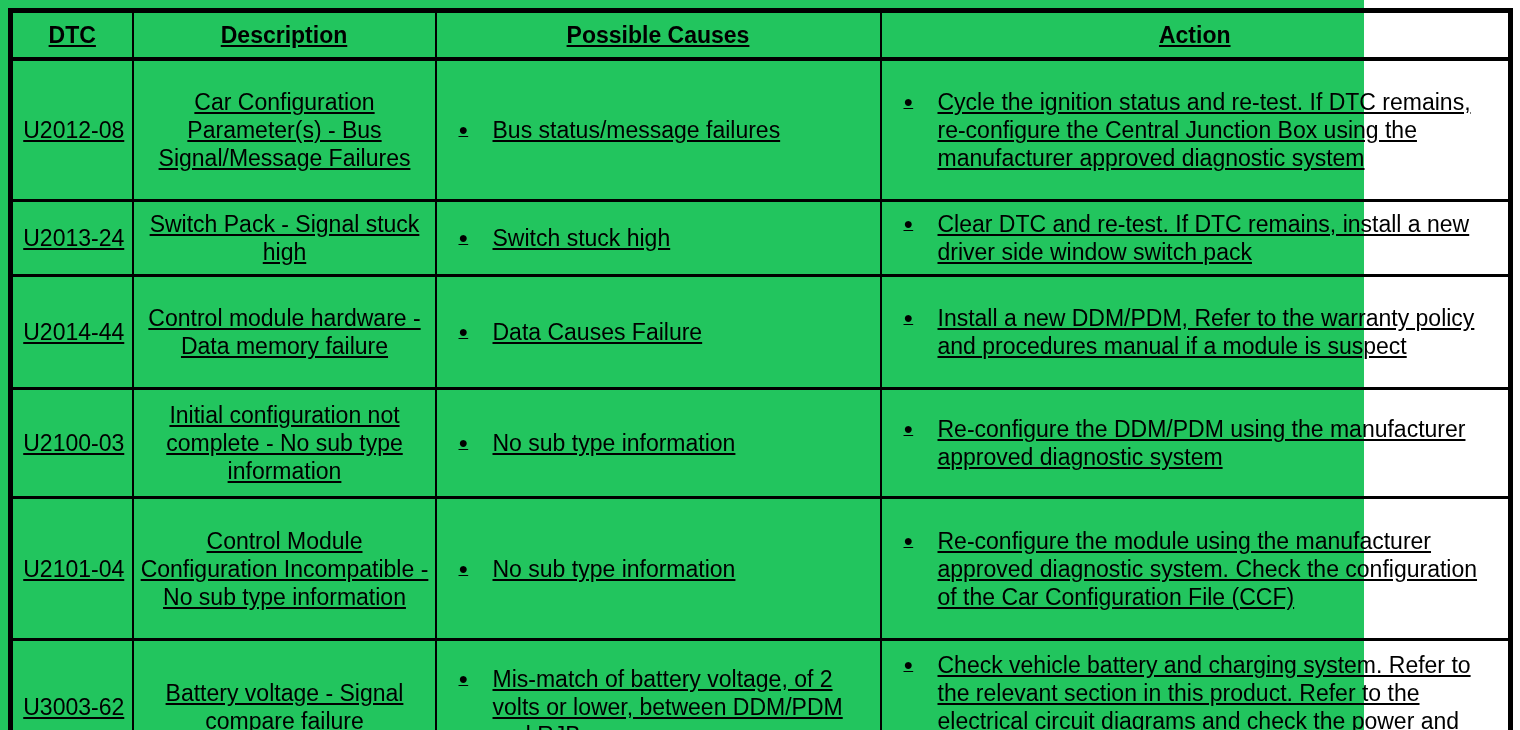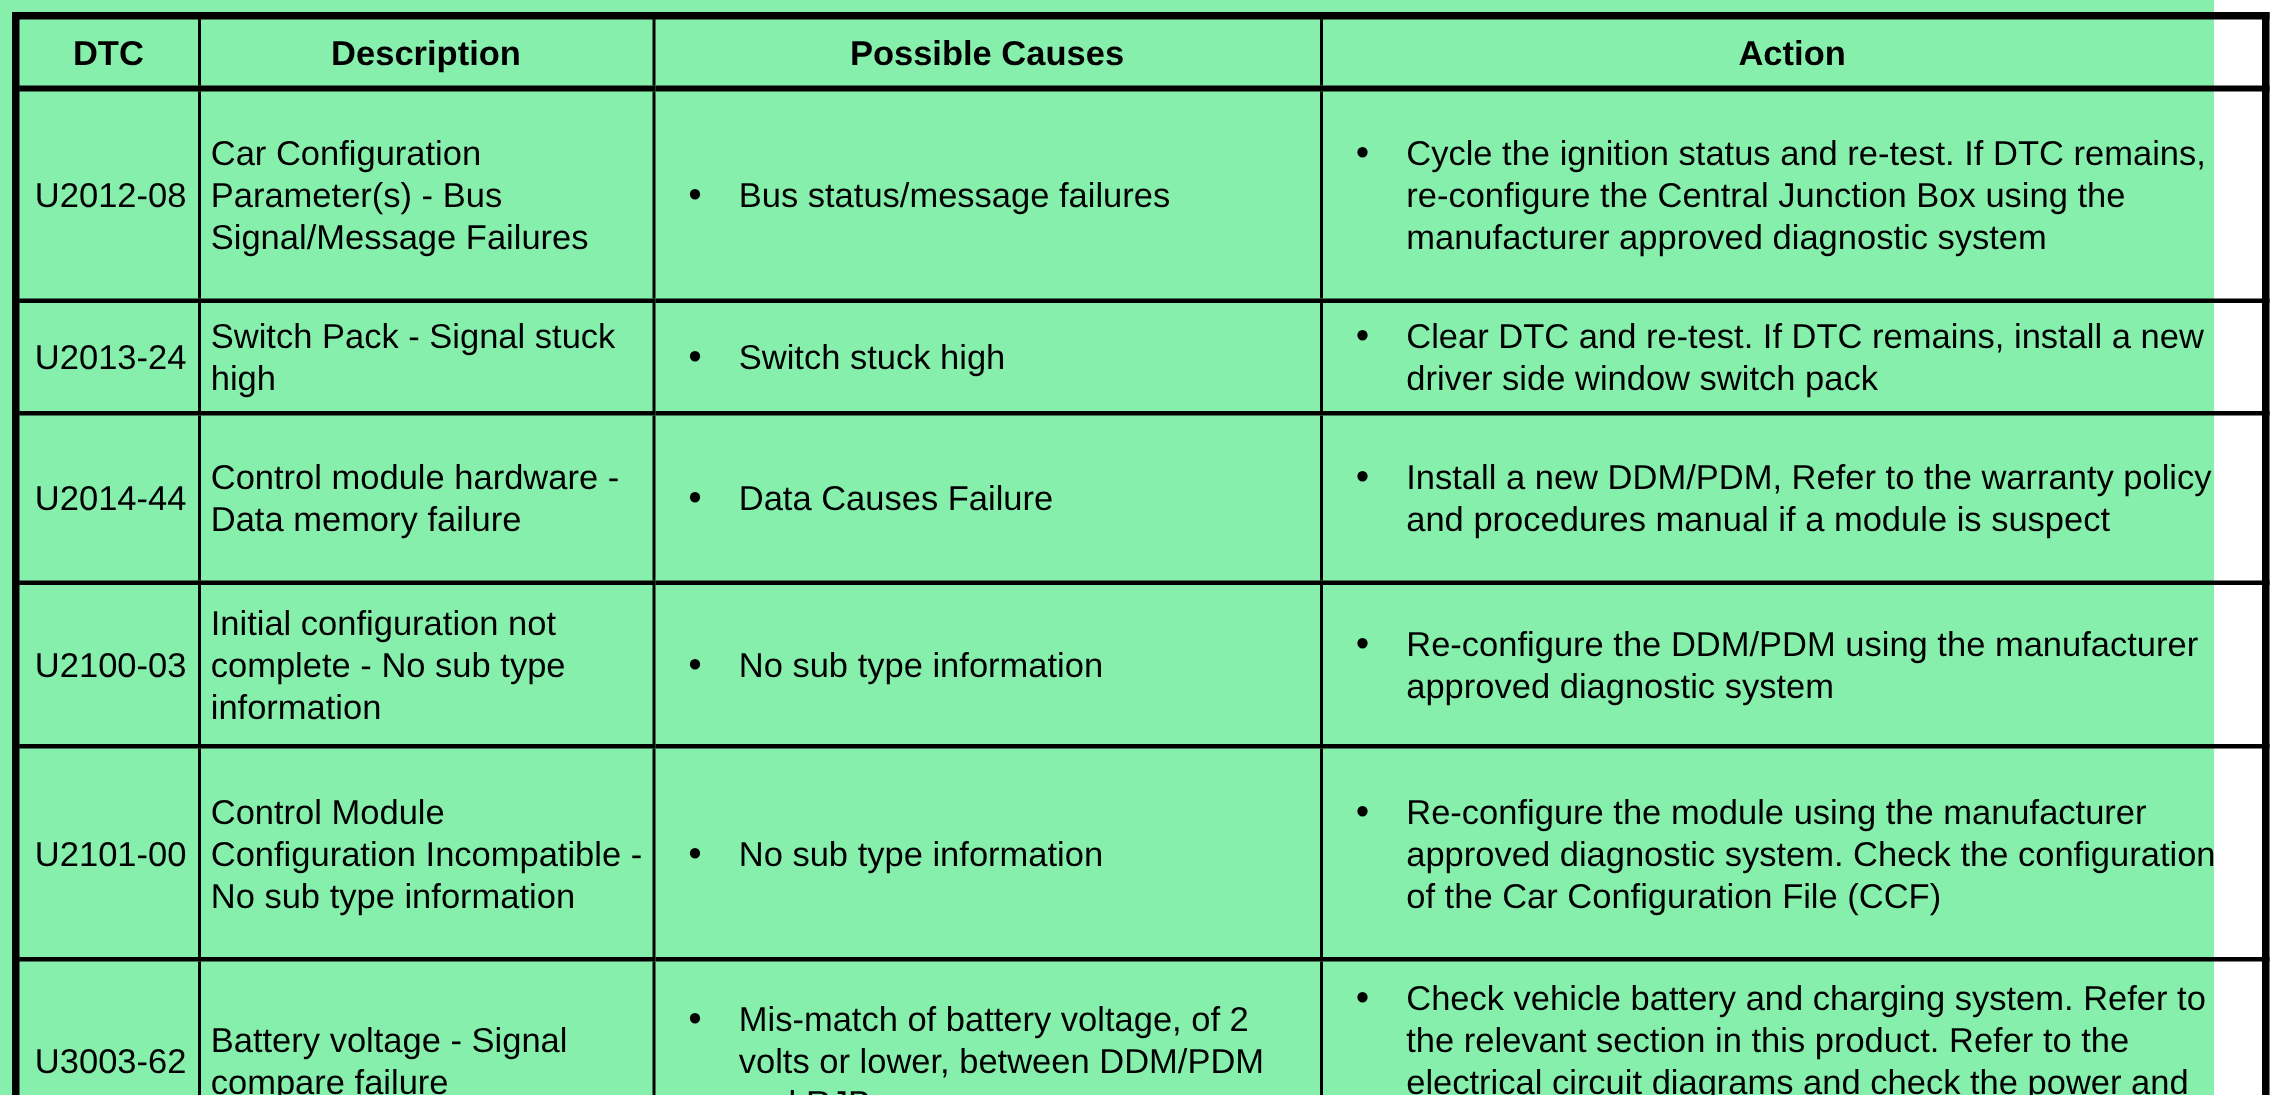--- a/index.html
+++ b/index.html
@@ -3,25 +3,26 @@
 <meta charset="utf-8">
 <style>
   html, body {
     margin: 0;
     padding: 0;
     background: #ffffff;
     font-family: "Liberation Sans", sans-serif;
     color: #000000;
   }
   .page {
-    width: 1476px;
+    width: 1364px;
     height: 730px;
     box-sizing: border-box;
     padding: 8px;
-    background: #86efac;
+    background: #22c55e;
+    text-decoration: underline;
   }
   table.dtc-table {
     width: 100%;
     height: 100%;
     border-collapse: collapse;
     table-layout: fixed;
     border: 5px solid #000000;
   }
   col.col-dtc    { width: 122px; }
   col.col-desc   { width: 303px; }
@@ -53,21 +54,21 @@
   tr.r3 td { height: 102px; }
   tr.r4 td { height: 135px; }
   tr.r5 td { height: 127px; }
 
   td.c-dtc {
     padding: 2px 2px 2px 5px;
     text-align: center;
   }
   td.c-desc {
     padding: 2px 6px 2px 7px;
-    text-align: left;
+    text-align: center;
   }
   td.c-cause, td.c-action {
     padding: 2px 6px 2px 0;
   }
   .bullet-item {
     display: flex;
     align-items: flex-start;
   }
   .bullet {
     flex: 0 0 56px;
@@ -163,21 +164,21 @@
         </td>
         <td class="c-action">
           <div class="bullet-item">
             <span class="bullet">●</span>
             <span class="bullet-text">Re-configure the DDM/PDM using the manufacturer approved diagnostic system</span>
           </div>
         </td>
       </tr>
 
       <tr class="r4">
-        <td class="c-dtc">U2101-00</td>
+        <td class="c-dtc">U2101-04</td>
         <td class="c-desc">Control Module Configuration Incompatible - No sub type information</td>
         <td class="c-cause">
           <div class="bullet-item">
             <span class="bullet">●</span>
             <span class="bullet-text">No sub type information</span>
           </div>
         </td>
         <td class="c-action">
           <div class="bullet-item">
             <span class="bullet">●</span>

